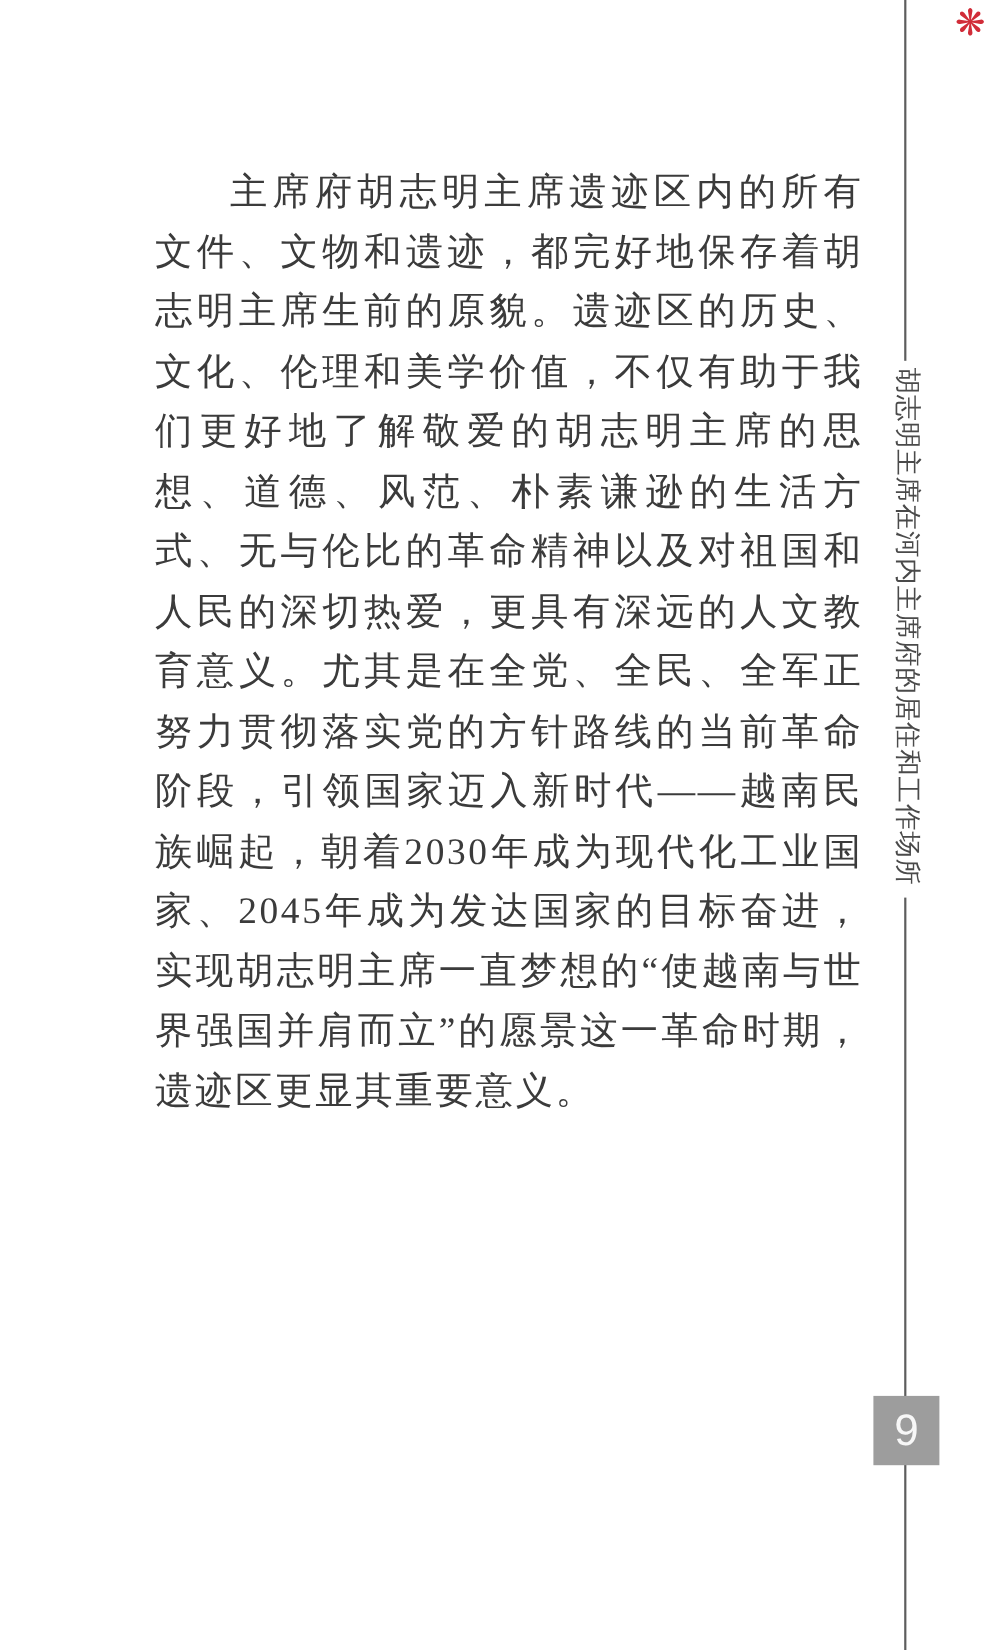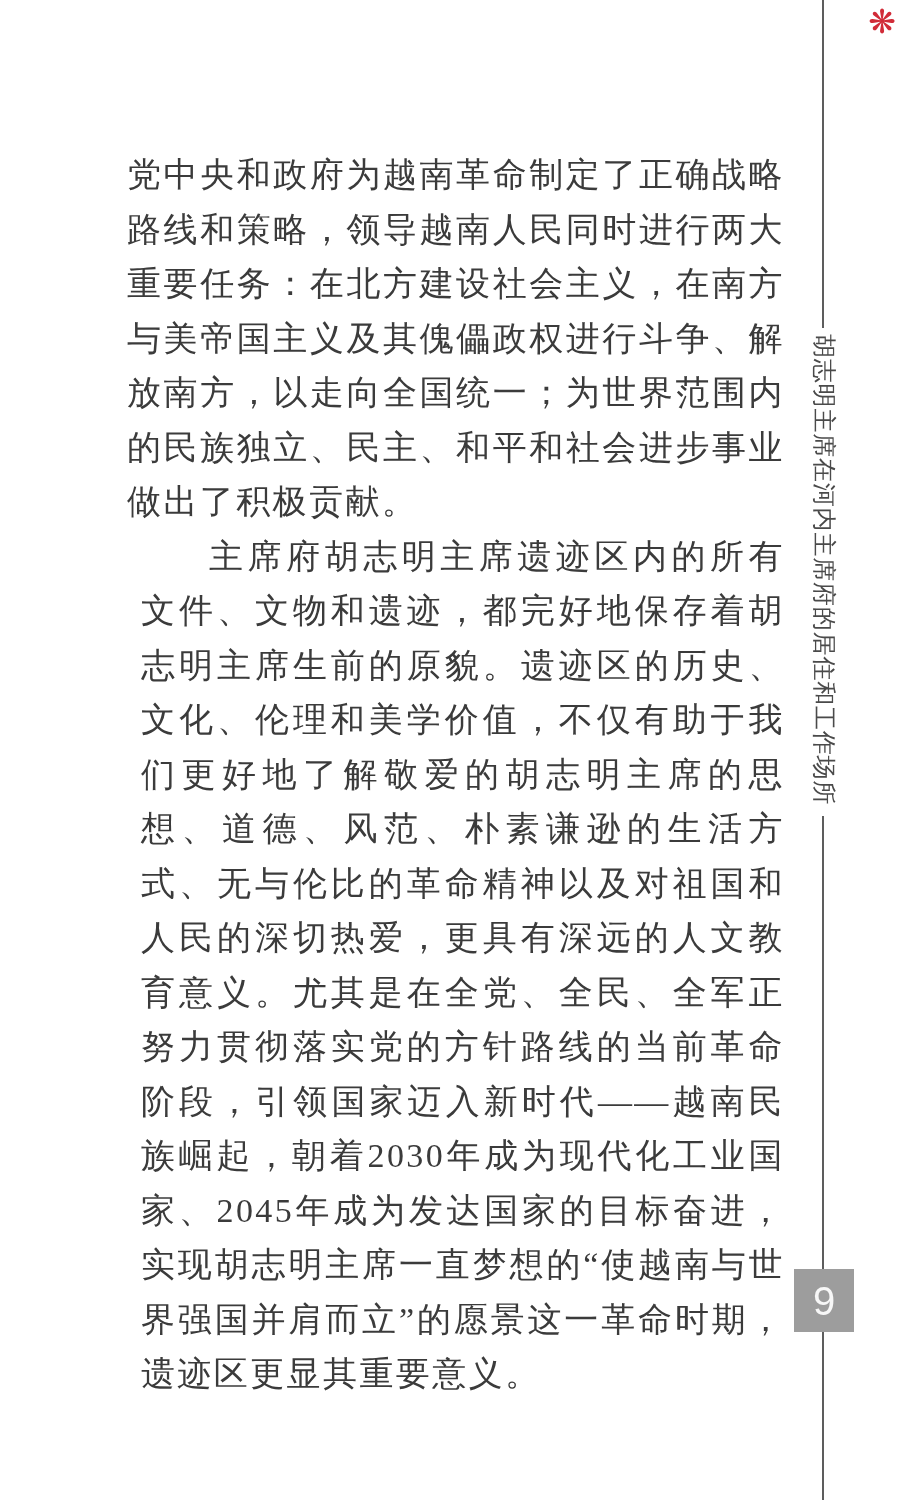--- a/index.html
+++ b/index.html
@@ -106,17 +106,16 @@
 
   <div class="side-title">胡志明主席在河内主席府的居住和工作场所</div>
 
   <div class="rule rule-bottom"></div>
 
   <div class="page-num-box">
     <span>9</span>
   </div>
 
   <div class="body-text">
-    <p>党中央和政府为越南革命制定了正确战略路线和策略，领导越南人民同时进行两大重要任务：在北方建设社会主义，在南方与美帝国主义及其傀儡政权进行斗争、解放南方，以走向全国统一；为世界范围内的民族独立、民主、和平和社会进步事业做出了积极贡献。</p>
     <p class="indent">主席府胡志明主席遗迹区内的所有文件、文物和遗迹，都完好地保存着胡志明主席生前的原貌。遗迹区的历史、文化、伦理和美学价值，不仅有助于我们更好地了解敬爱的胡志明主席的思想、道德、风范、朴素谦逊的生活方式、无与伦比的革命精神以及对祖国和人民的深切热爱，更具有深远的人文教育意义。尤其是在全党、全民、全军正努力贯彻落实党的方针路线的当前革命阶段，引领国家迈入新时代——越南民族崛起，朝着2030年成为现代化工业国家、2045年成为发达国家的目标奋进，实现胡志明主席一直梦想的“使越南与世界强国并肩而立”的愿景这一革命时期，遗迹区更显其重要意义。</p>
   </div>
 
 </div>
 
 </body></html>

